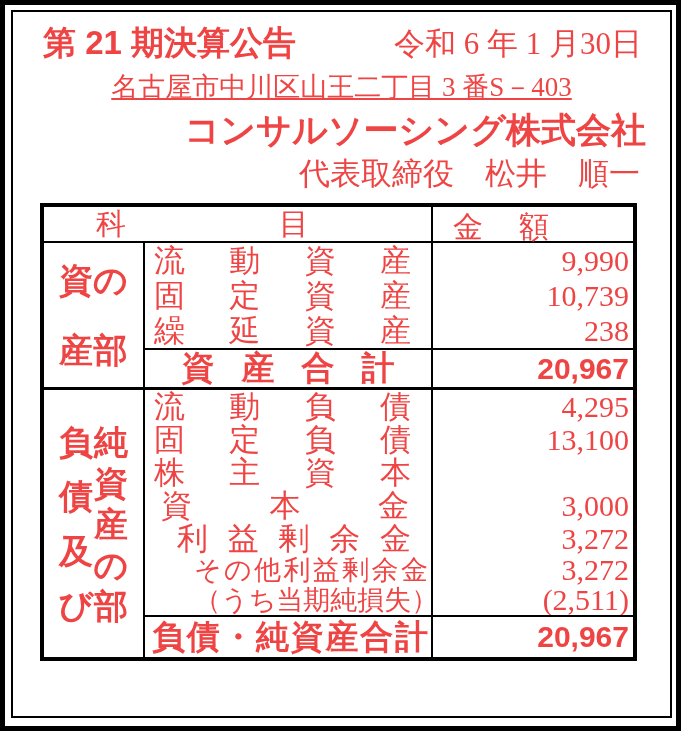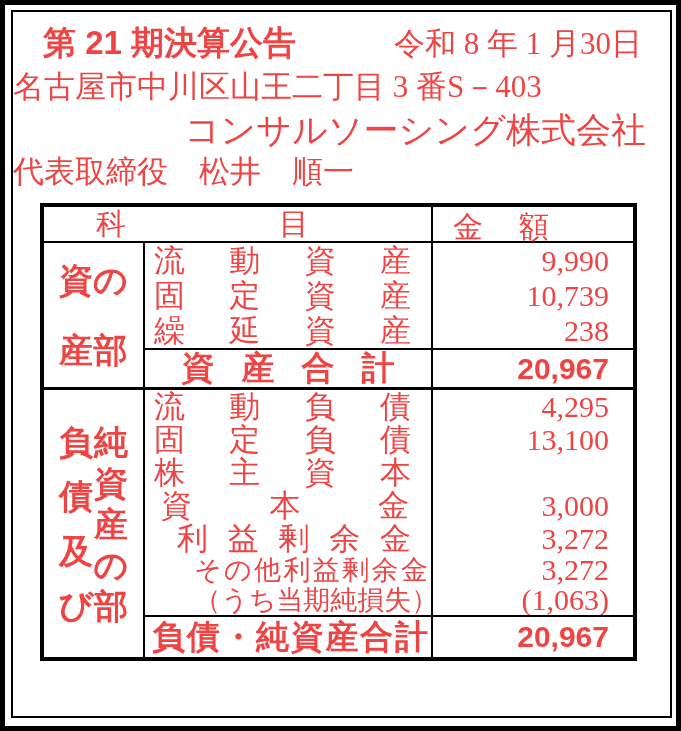--- a/index.html
+++ b/index.html
@@ -12,24 +12,24 @@
   .outer-frame { position:absolute; inset:0; border:5px solid #000; }
   .inner-frame { position:absolute; left:11px; top:10px; right:9px; bottom:13px; border:2px solid #000; }
   .content { position:absolute; left:13px; top:12px; right:11px; bottom:15px; }
 
   .serif { font-family:"Liberation Serif", serif; }
 
   .line1 { display:flex; justify-content:space-between; align-items:baseline;
            padding:10px 28px 0 30px; }
   .fiscal-title { font-family:"Liberation Sans", sans-serif; font-weight:bold; font-size:33px; line-height:42px; }
   .announce-date { font-size:31px; line-height:42px; }
-  .line2 { text-align:left; font-size:31px; line-height:36px; margin-top:4px; }
+  .line2 { text-align:center; font-size:27px; line-height:36px; margin-top:4px;text-decoration:underline; }
   .line3 { text-align:right; padding-right:24px; font-family:"Liberation Sans", sans-serif;
-           font-weight:normal; font-size:35px; line-height:42px; margin-top:4px; }
-  .line4 { text-align:left; padding-right:44px; font-size:31px; line-height:38px; margin-top:4px;font-family:Liberation Mono, monospace; }
+           font-weight:bold; font-size:35px; line-height:42px; margin-top:4px; }
+  .line4 { text-align:right; padding-right:30px; font-size:31px; line-height:38px; margin-top:4px; }
   .line5 { padding-left:5px; white-space:nowrap; line-height:38px; margin-top:4px; }
   .line5 .bs-heading { font-family:"Liberation Sans", sans-serif; font-weight:bold; font-size:31px; }
   .line5 .bs-asof { font-size:31px; }
 
   
   .bs-table { margin:10px 0 0 27px; width:597px; border:4px solid #000; background:#fff; }
 
   .thead { display:flex; height:36px; border-bottom:2px solid #000; }
   .th-item { width:389px; border-right:2px solid #000; display:flex; justify-content:space-between;
              align-items:center; padding:0 122px 0 52px; font-size:30px; }
@@ -52,42 +52,42 @@
   .assets .row { height:35px; }
   .liab .row { height:33px; }
   .liab .row.sub { height:30px; }
   .row .item { width:288px; border-right:2px solid #000; display:flex;
                justify-content:space-between; align-items:center;
                padding:0 20px 0 9px; font-size:31px; }
   .row .item.ind1 { padding-left:16px; padding-right:22px; }
   .row .item.ind2 { padding-left:32px; padding-right:20px; }
   .row .item.subtxt { padding-left:49px; padding-right:3px; font-size:27px; }
   .row .amt { flex:1; display:flex; justify-content:flex-end; align-items:center;
-              padding-right:24px; font-size:30px; }
+              padding-right:4px; font-size:30px; }
 
   .trow { border-top:2px solid #000; }
   .assets .trow { height:39px; }
   .liab .trow { height:42px; }
   .trow .item { font-family:"Liberation Sans", sans-serif; font-weight:bold; font-size:33px; }
   .trow .item.center { justify-content:center; gap:27px; padding:0; }
   .trow .item.tight { padding:0 3px 0 7px; }
   .trow .amt { font-family:"Liberation Sans", sans-serif; font-weight:bold; font-size:30px; }
 </style>
 </head>
 <body>
 
 <div class="page">
   <div class="outer-frame"></div>
   <div class="inner-frame"></div>
 
   <div class="content">
 
     <div class="line1">
       <span class="fiscal-title">第 21 期決算公告</span>
-      <span class="announce-date serif">令和 8 年 1 月30日</span>
+      <span class="announce-date serif">令和 6 年 1 月30日</span>
     </div>
 
     <div class="line2 serif">名古屋市中川区山王二丁目 3 番S－403</div>
 
     <div class="line3">コンサルソーシング株式会社</div>
 
     <div class="line4 serif">代表取締役　松井　順一</div>
 
 
     <div class="bs-table">
@@ -234,21 +234,21 @@
                 <span>（</span>
                 <span>う</span>
                 <span>ち</span>
                 <span>当</span>
                 <span>期</span>
                 <span>純</span>
                 <span>損</span>
                 <span>失</span>
                 <span>）</span>
               </div>
-            <div class="amt serif">(1,063)</div>
+            <div class="amt serif">(2,511)</div>
           </div>
           <div class="row trow">
             <div class="item tight">
                 <span>負</span>
                 <span>債</span>
                 <span>・</span>
                 <span>純</span>
                 <span>資</span>
                 <span>産</span>
                 <span>合</span>

